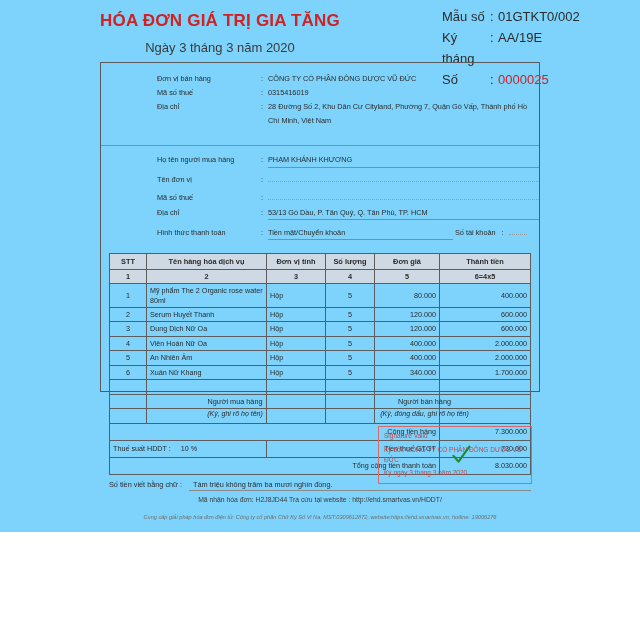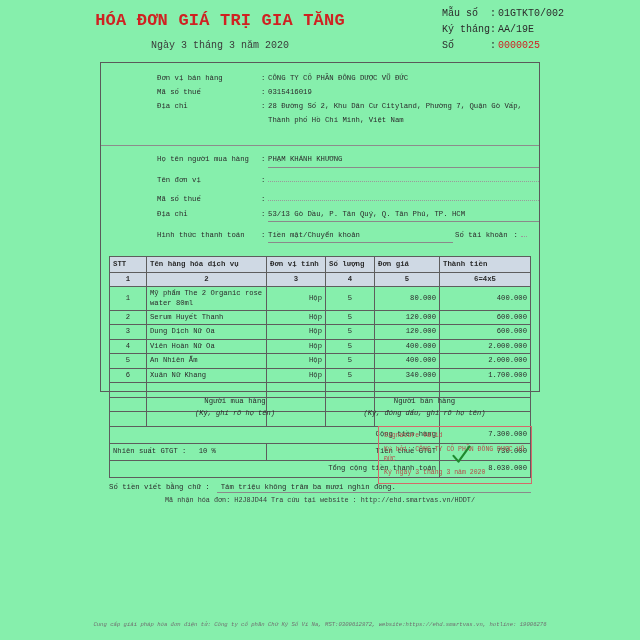--- a/index.html
+++ b/index.html
@@ -12,23 +12,22 @@
     height: 640px;
     font-family: "Liberation Sans", sans-serif;
     color: #2b2b2b;
     position: relative;
     overflow: hidden;
   }
 
   .page {
     position: relative;
     width: 640px;
-    height: 640px;
-    background: #86efac;
-    font-family: Liberation Mono, monospace;
+    height: 532px;
+    background: #7dd3fc;
   }
 
   
   .header {
     position: relative;
     height: 58px;
   }
   .title-block {
     position: absolute;
     left: 0;
@@ -38,29 +37,29 @@
   }
   .inv-title {
     font-size: 17px;
     font-weight: bold;
     color: #cf2222;
     letter-spacing: 0.2px;
     line-height: 1.1;
   }
   .inv-date {
     margin-top: 9px;
-    font-size: 10px;
+    font-size: 13px;
     color: #3a3a3a;
   }
   .meta-block {
     position: absolute;
     right: 18px;
     top: 6px;
     width: 180px;
-    font-size: 10px;
+    font-size: 13px;
     line-height: 1.62;
     color: #2b2b2b;
   }
   .meta-row {
     display: flex;
   }
   .meta-label {
     width: 48px;
     flex: none;
   }
@@ -166,35 +165,35 @@
   }
   table.items th,
   table.items td {
     border: 1px solid #5d5d5d;
     padding: 1.5px 3px;
     line-height: 1.35;
     vertical-align: middle;
   }
   table.items thead th {
     background: #cfd9e4;
-    text-align: left;
+    text-align: center;
     font-weight: bold;
     font-size: 7.4px;
     height: 12px;
   }
   table.items tr.numrow td {
     background: #cfd9e4;
     text-align: center;
     font-weight: bold;
     font-size: 7.3px;
     height: 10px;
   }
   .c-stt   { width: 30px; text-align: center; }
   .c-name  { width: auto; text-align: left; }
-  .c-unit  { width: 52px; text-align: right; }
+  .c-unit  { width: 52px; text-align: left; }
   .c-qty   { width: 42px; text-align: center; }
   .c-price { width: 58px; text-align: right; }
   .c-total { width: 84px; text-align: right; }
 
   tr.item td { height: 10.5px; }
   tr.blank td { height: 10.5px; }
 
   
   tr.total-row td {
     height: 13px;
@@ -473,21 +472,21 @@
               <td class="c-total">&nbsp;</td>
             </tr>
           </tbody>
         <tfoot>
           <tr class="total-row">
             <td colspan="5" class="tot-label">Cộng tiền hàng</td>
             <td class="tot-val">7.300.000</td>
           </tr>
           <tr class="total-row">
             <td colspan="2" class="vat-left">
-              <span>Nhiên suất GTGT :</span>
+              <span>Thuế suất HDDT :</span>
               <span style="padding-left:8px;">10 %</span>
             </td>
             <td colspan="3" class="tot-label">Tiền thuế GTGT</td>
             <td class="tot-val">730.000</td>
           </tr>
           <tr class="total-row">
             <td colspan="5" class="tot-label">Tổng cộng tiền thanh toán</td>
             <td class="tot-val">8.030.000</td>
           </tr>
         </tfoot>

